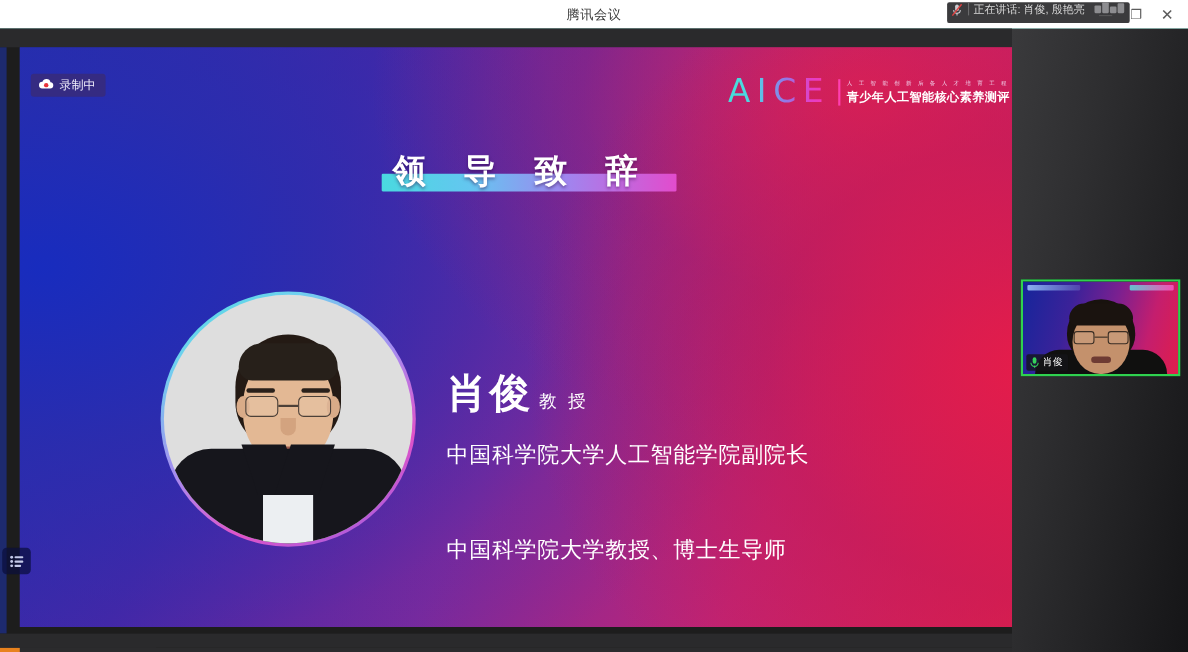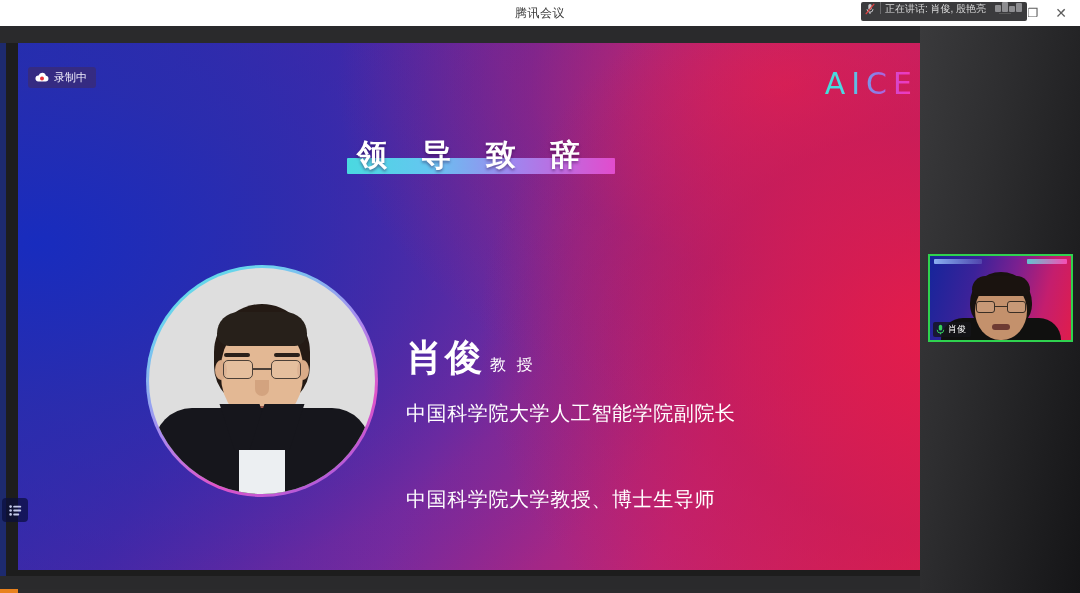--- a/index.html
+++ b/index.html
@@ -579,20 +579,24 @@
           <svg width="14" height="11" viewBox="0 0 14 11">
             <path d="M3.4 9.5h7.2a2.9 2.9 0 0 0 .3-5.78A3.8 3.8 0 0 0 3.6 3.4 2.9 2.9 0 0 0 3.4 9.5z" fill="#ffffff"></path>
             <circle cx="7" cy="6.4" r="2" fill="#e8333a"></circle>
           </svg>
         </span>
         <span class="label">录制中</span>
       </div>
 
       <div class="logo">
         <div class="logo-mark">AICE</div>
+        <div class="logo-right">
+          <div class="logo-sub-small">人 工 智 能 创 新 后 备 人 才 培 育 工 程</div>
+          <div class="logo-sub-main">青少年人工智能核心素养测评</div>
+        </div>
       </div>
 
       <div class="slide-title-wrap">
         <div class="slide-title-inner">
           <div class="title-underline"></div>
           <div class="slide-title">领 导 致 辞</div>
         </div>
       </div>
 
       <div class="portrait">

